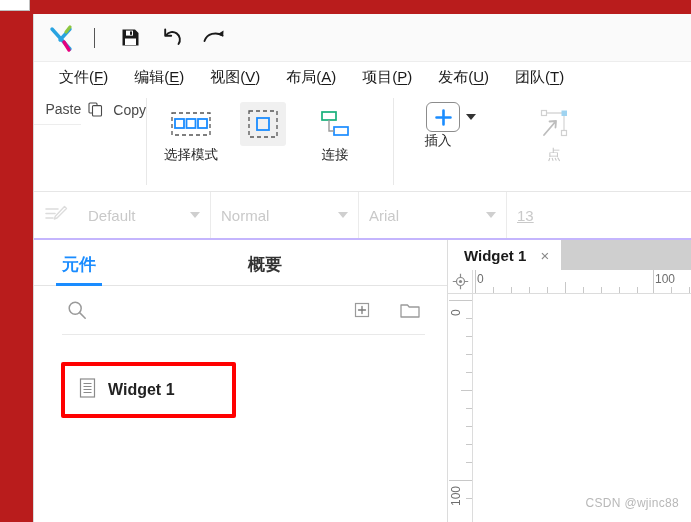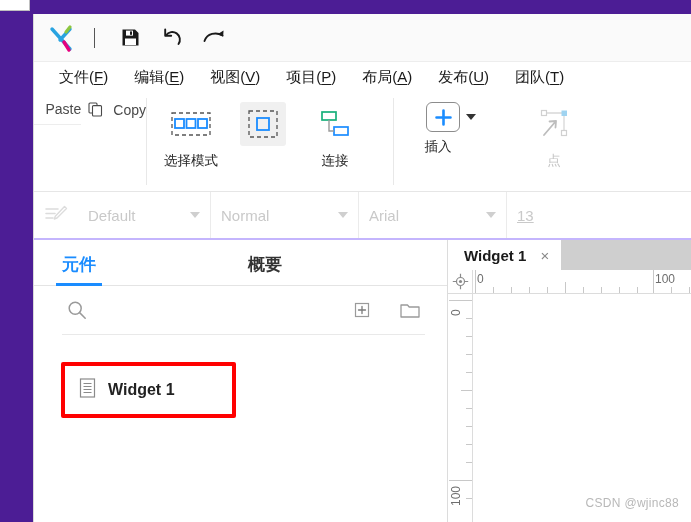--- a/index.html
+++ b/index.html
@@ -3,21 +3,21 @@
 <meta charset="utf-8">
 <style>
   * { box-sizing: border-box; }
   html, body {
     margin: 0; padding: 0;
     width: 691px; height: 522px;
     overflow: hidden;
     background: #ffffff;
     font-family: "Liberation Sans", "DejaVu Sans", sans-serif;
   }
-  #root { position: relative; width: 691px; height: 522px; background: #4c1d95; }
+  #root { position: relative; width: 691px; height: 522px; background: #b91c1c; }
 
   
   .stray-frag {
     position: absolute; left: 0; top: -1px; width: 30px; height: 12px;
     border: 1px solid #bfbfbf; border-top: none; border-left: none; background: #ffffff;
   }
 
   
   .app-window {
     position: absolute; left: 33px; top: 14px;
@@ -65,21 +65,21 @@
     padding-left: 6px; border-bottom: 1px solid #ededed;
     font-size: 14px; color: #4a4a4a;
   }
   .clip-row:last-child { border-bottom: none; }
   .clip-ico { width: 16px; height: 16px; display: flex; align-items: center; justify-content: center; }
 
   .rib-sep { width: 1px; background: #e8e8e8; margin: 6px 0; }
 
   .rib-group { display: flex; align-items: flex-start; padding-top: 10px; }
   .rib-tool {
-    width: 72px; display: flex; flex-direction: column; align-items: center; gap: 6px;
+    width: 72px; display: flex; flex-direction: column; align-items: center; 
   }
   .rib-icobox {
     width: 46px; height: 44px; display: flex; align-items: center; justify-content: center;
     border-radius: 3px;
   }
   .rib-icobox.selected { background: #f0f0f0; }
   .rib-label { font-size: 13.5px; color: #262626; white-space: nowrap; }
   .rib-label.disabled { color: #c4c4c4; }
 
   .insert-wrap { display: flex; align-items: center; gap: 6px; }
@@ -202,22 +202,22 @@
           <path d="M2.5 13 C5 5.5, 14 3.5, 20.5 7.5" stroke="#1a1a1a" stroke-width="1.9" fill="none" stroke-linecap="round"></path>
           <path d="M21.5 2.5 L21.2 8.4 L15.5 6.2 Z" fill="#1a1a1a"></path>
         </svg>
       </div>
     </div>
 
     <div class="menubar">
       <div class="menu-item"><span>文件</span>(<u>F</u>)</div>
       <div class="menu-item"><span>编辑</span>(<u>E</u>)</div>
       <div class="menu-item"><span>视图</span>(<u>V</u>)</div>
+      <div class="menu-item"><span>布局</span>(<u>A</u>)</div>
       <div class="menu-item"><span>项目</span>(<u>P</u>)</div>
-      <div class="menu-item"><span>布局</span>(<u>A</u>)</div>
       <div class="menu-item"><span>发布</span>(<u>U</u>)</div>
       <div class="menu-item"><span>团队</span>(<u>T</u>)</div>
     </div>
 
     <div class="ribbon">
 
       <div class="clipboard-group">
         <div class="clip-row">
           <span class="clip-ico">
             <svg width="15" height="15" viewBox="0 0 15 15">

